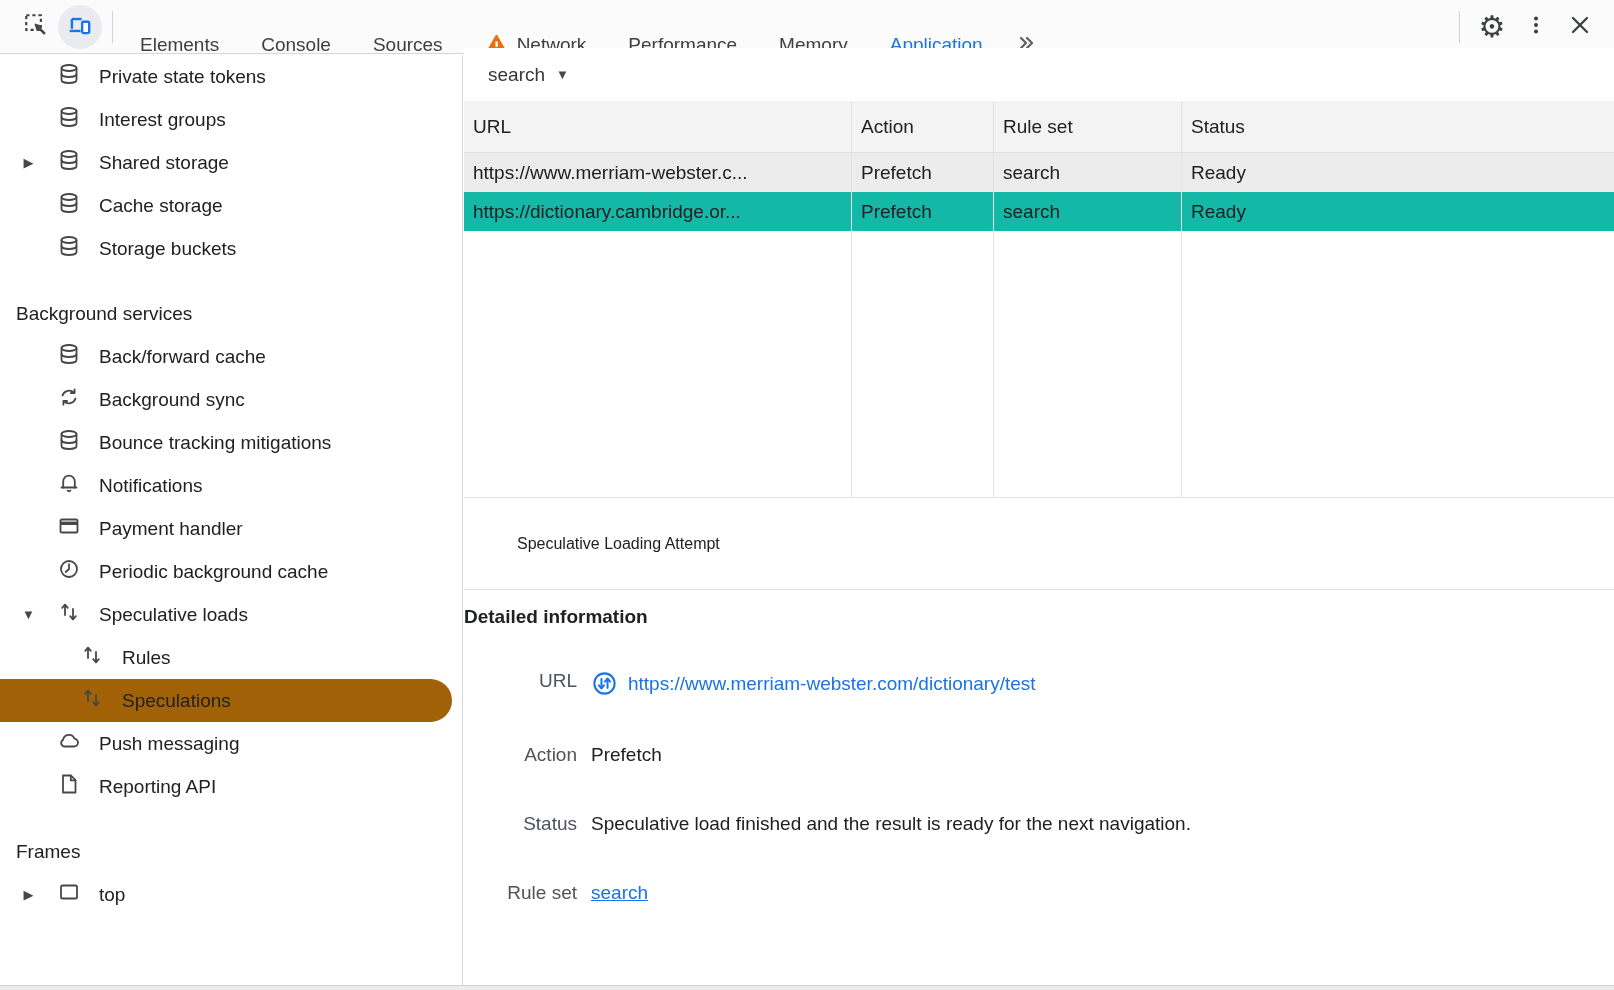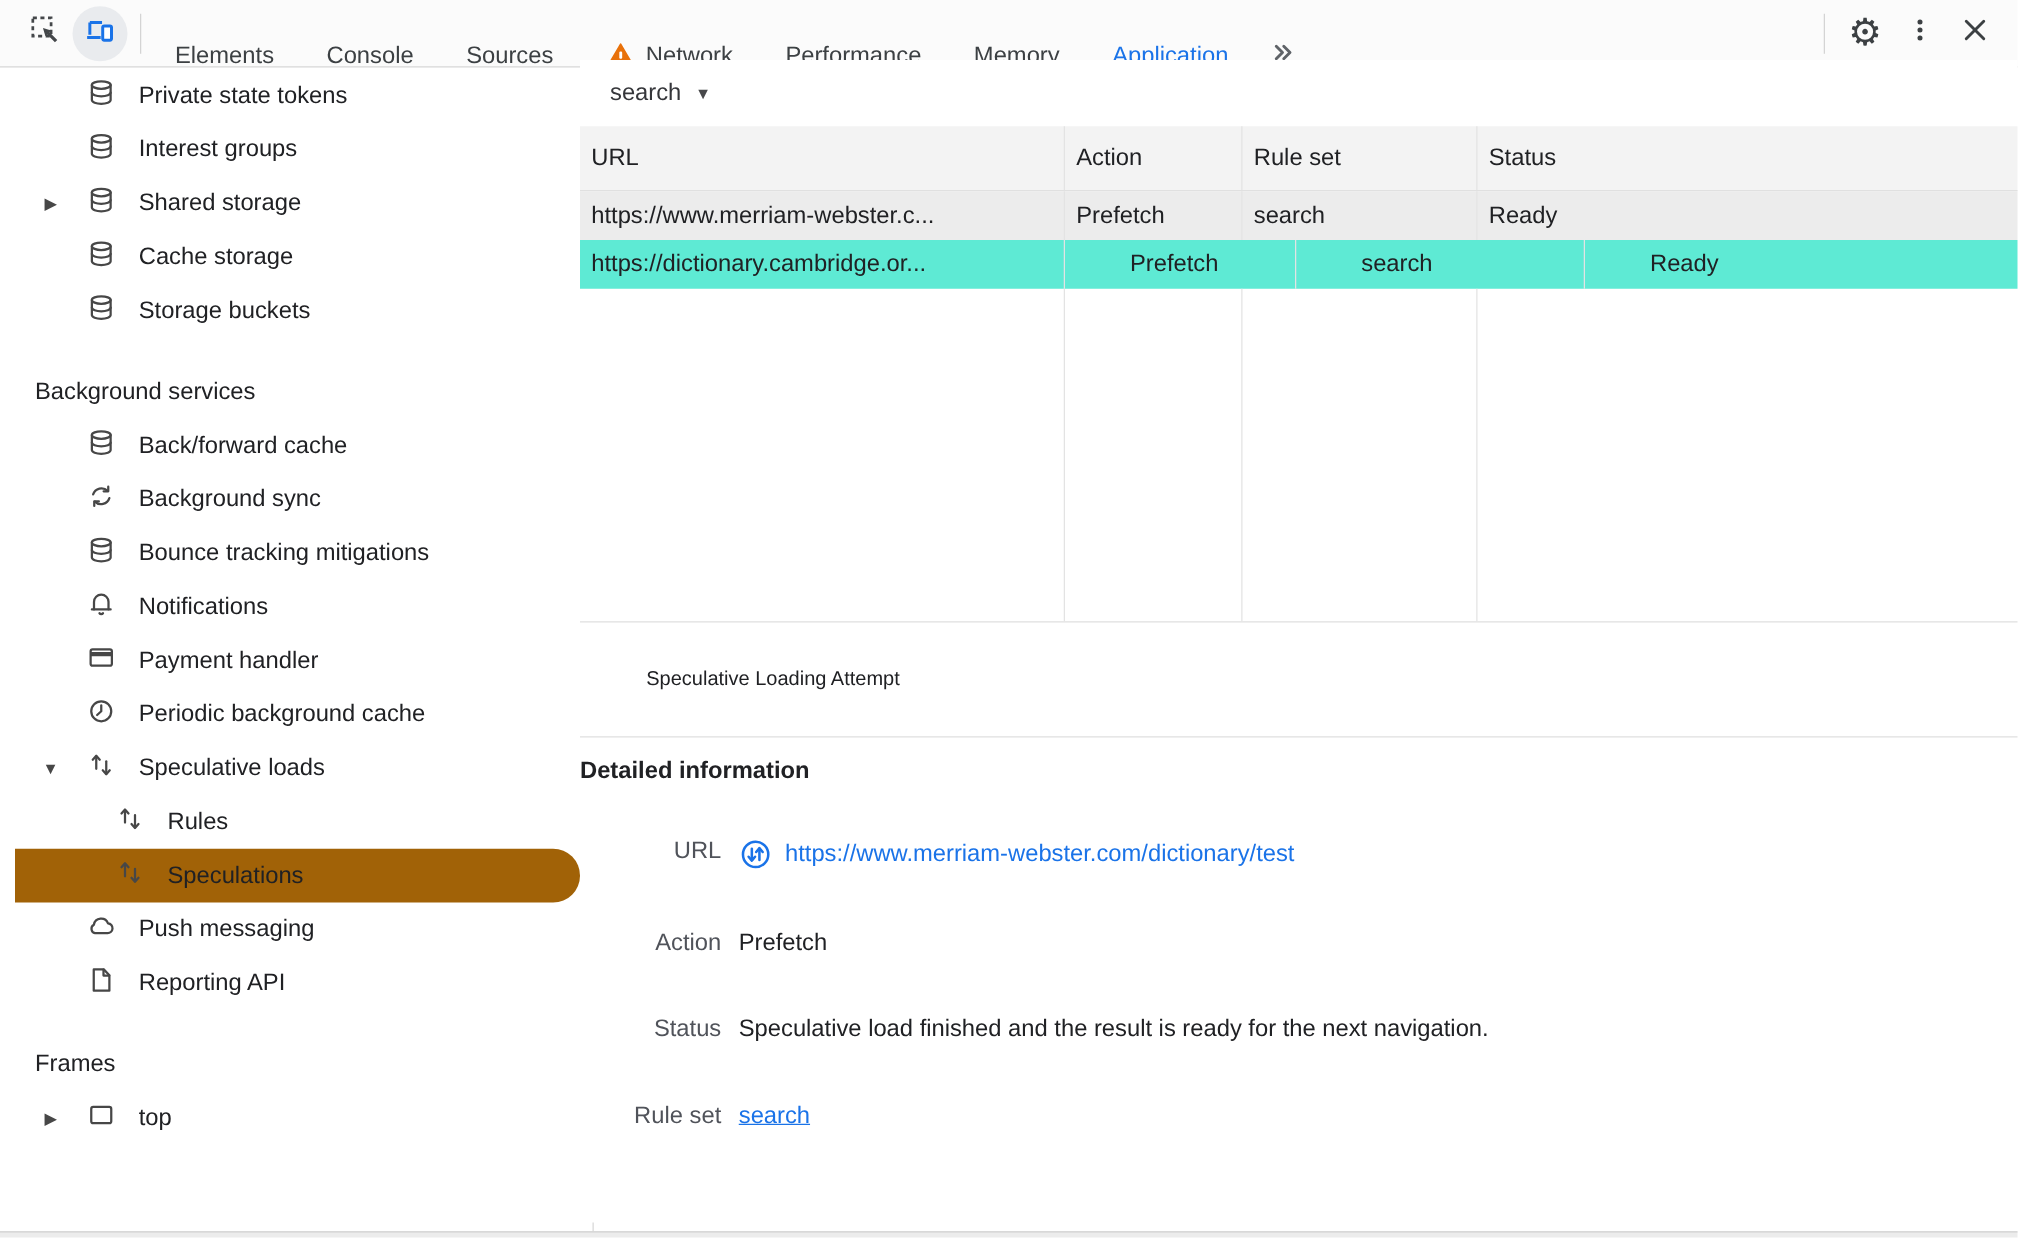--- a/index.html
+++ b/index.html
@@ -19,21 +19,21 @@
     position:relative; cursor:pointer; white-space:nowrap; }
   .tab .warn { margin-right:9px; display:flex; }
   .tab.active { color:#1a73e8; }
   .tab.active::after { content:""; position:absolute; left:4px; right:4px; bottom:0; height:3px;
     background:#1a73e8; }
   .more-tabs { display:flex; align-items:center; padding:0 10px; cursor:pointer; }
   .tb-right { margin-left:auto; display:flex; align-items:center; padding-right:12px; }
   .tb-right .tb-sep { margin:0 10px; }
 
   
-  .sidebar { position:absolute; top:55px; left:12px; width:463px; height:930px;
+  .sidebar { position:absolute; top:55px; left:0; width:463px; height:930px;
     border-right:1px solid #d7d7d7; background:#fff; overflow:hidden; }
   .srow { height:43px; display:flex; align-items:center; font-size:19px; cursor:pointer; }
   .srow .exp { width:57px; display:flex; justify-content:center; font-size:13px; color:#474747; }
   .srow.indent .exp { width:80px; }
   .srow .ic { width:24px; height:24px; flex:none; }
   .srow .lbl { margin-left:18px; white-space:nowrap; }
   .srow.selected { background:#a16207; width:452px; border-radius:0 100px 100px 0; }
   .sec-gap { height:22px; }
   .sec-head { height:43px; display:flex; align-items:center; padding-left:16px; font-size:19px; }
 
@@ -46,21 +46,21 @@
   .ruleset-select .caret { margin-left:11px; font-size:13px; color:#47484a; }
 
   .grid { height:397px; display:flex; flex-direction:column; border-bottom:1px solid #e0e0e0; }
   .grow, .ghead, .gfill { display:grid; grid-template-columns:388px 142px 188px 1fr; }
   .gcell { padding-left:9px; display:flex; align-items:center; font-size:19px;
     border-right:1px solid #e3e3e3; overflow:hidden; white-space:nowrap; }
   .gcell:last-child { border-right:none; }
   .ghead { height:52px; background:#f3f3f3; border-bottom:1px solid #e0e0e0; flex:none; }
   .grow { height:39px; flex:none; cursor:pointer; }
   .grow.sel { background:#ececec; }
-  .grow.alt { background:#5eead4;gap:43px; }
+  .grow.alt { background:#14b8a6; }
   .gfill { flex:1; }
 
   .attempt-title { height:92px; display:flex; align-items:center; padding-left:53px;
     font-size:16px; border-bottom:1px solid #e0e0e0; }
 
   .details { padding-top:16px; }
   .detail-head { font-size:19px; font-weight:bold; }
   .detail-row { display:flex; align-items:flex-start; margin-top:47px; font-size:19px; }
   .detail-row.first { margin-top:42px; }
   .detail-label { width:113px; text-align:right; color:#50535a; flex:none; }

